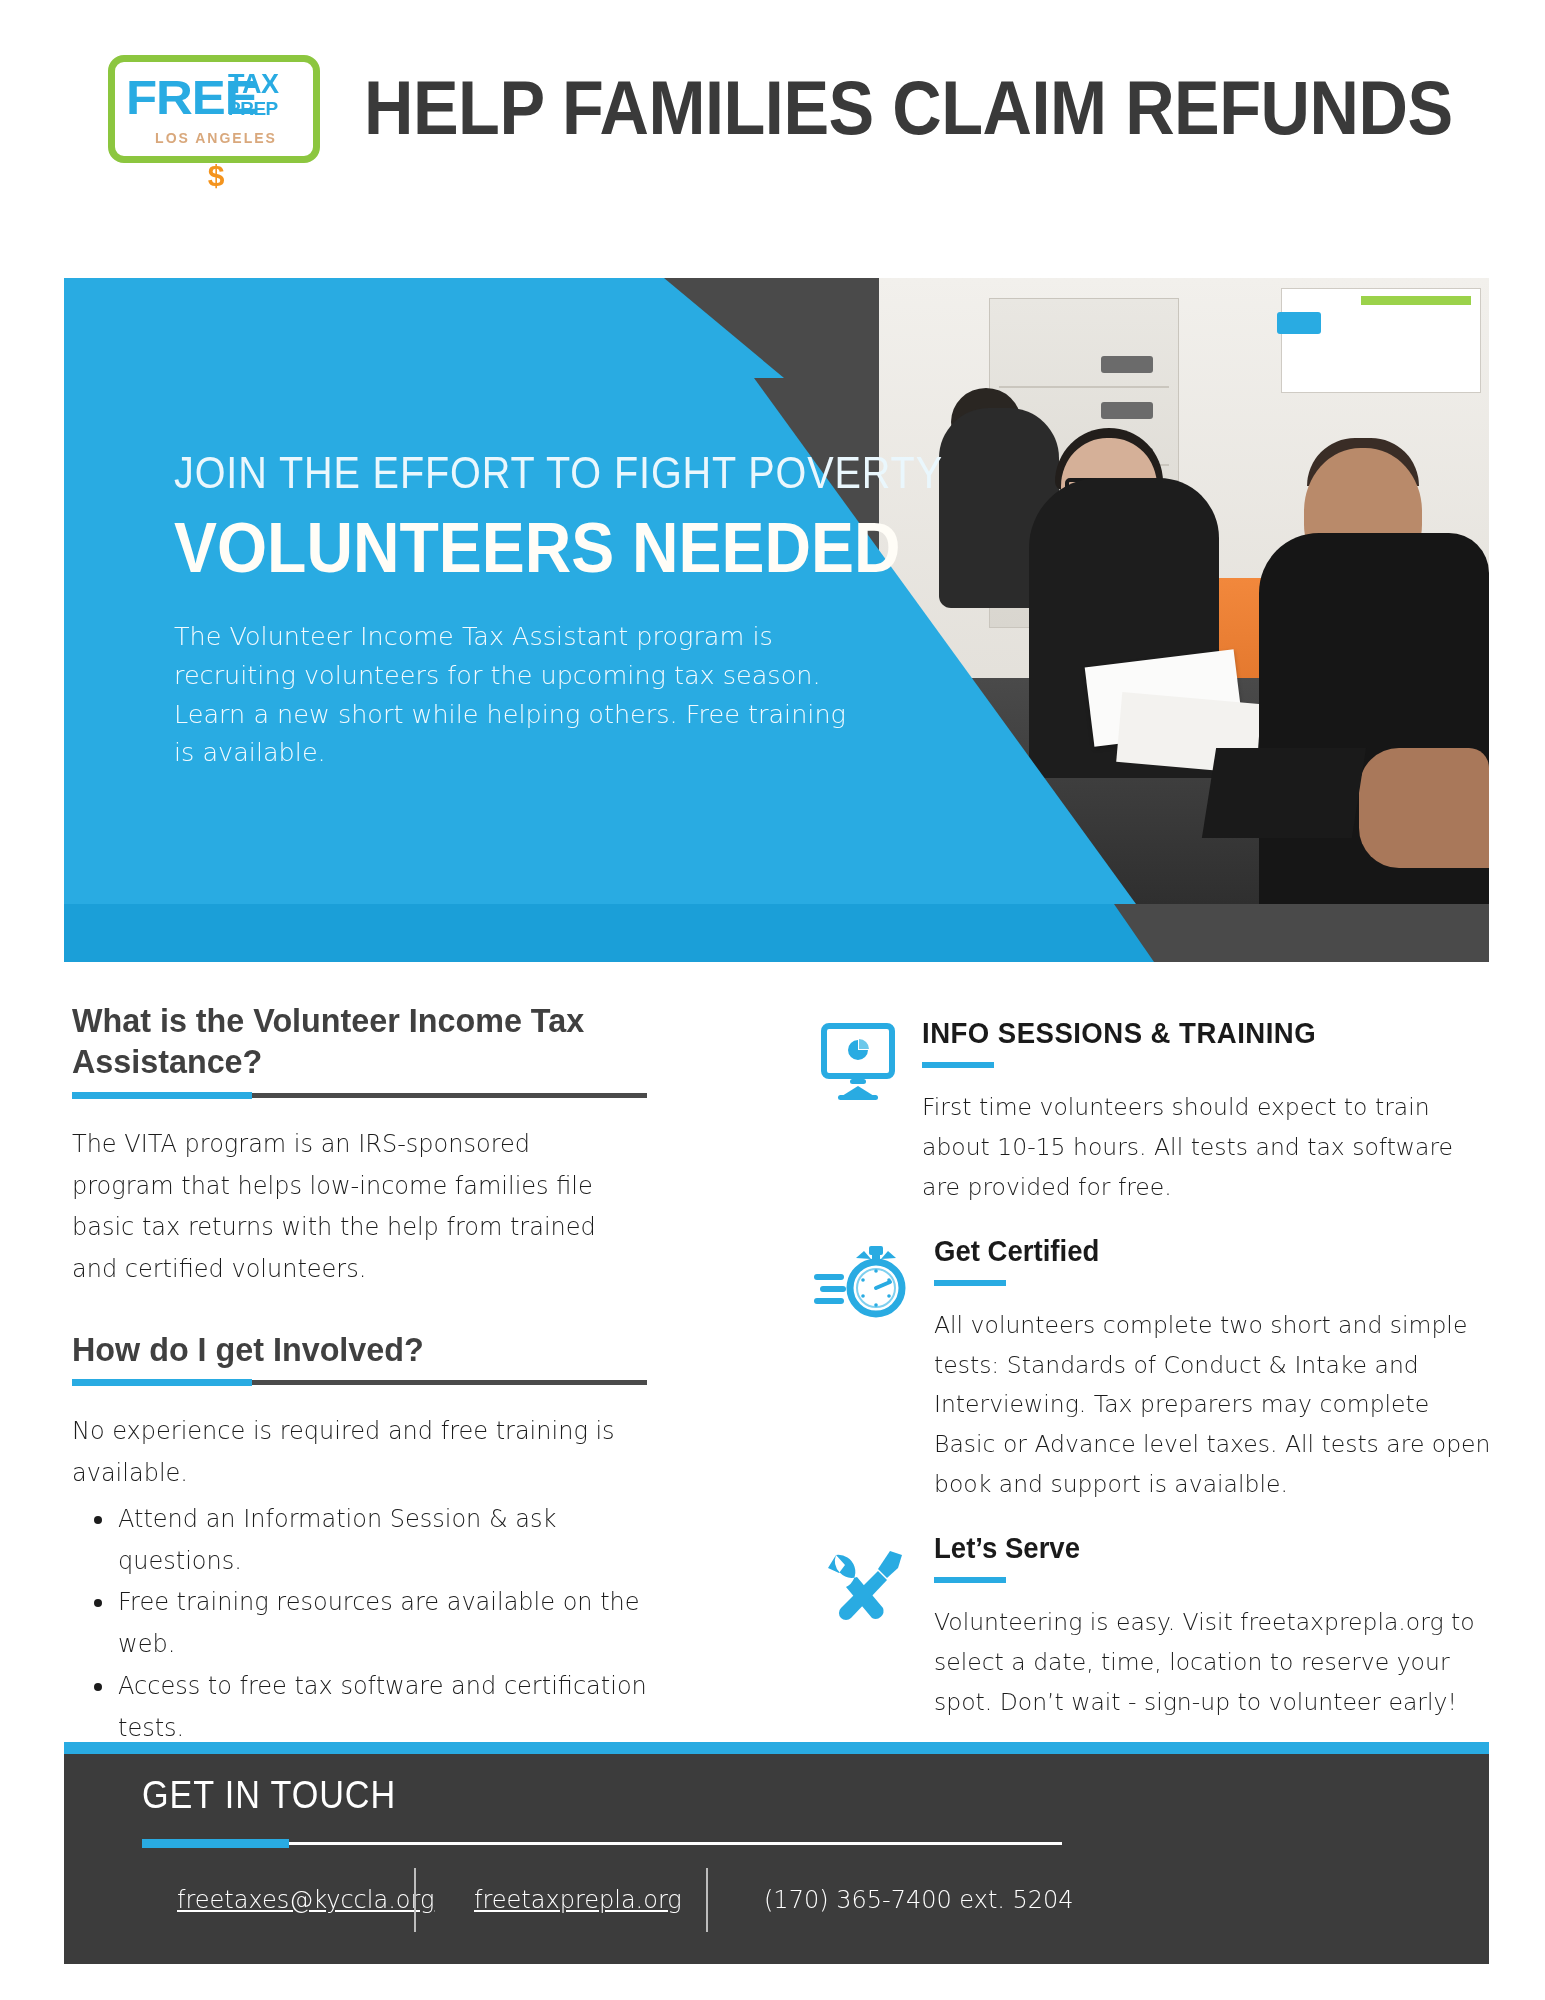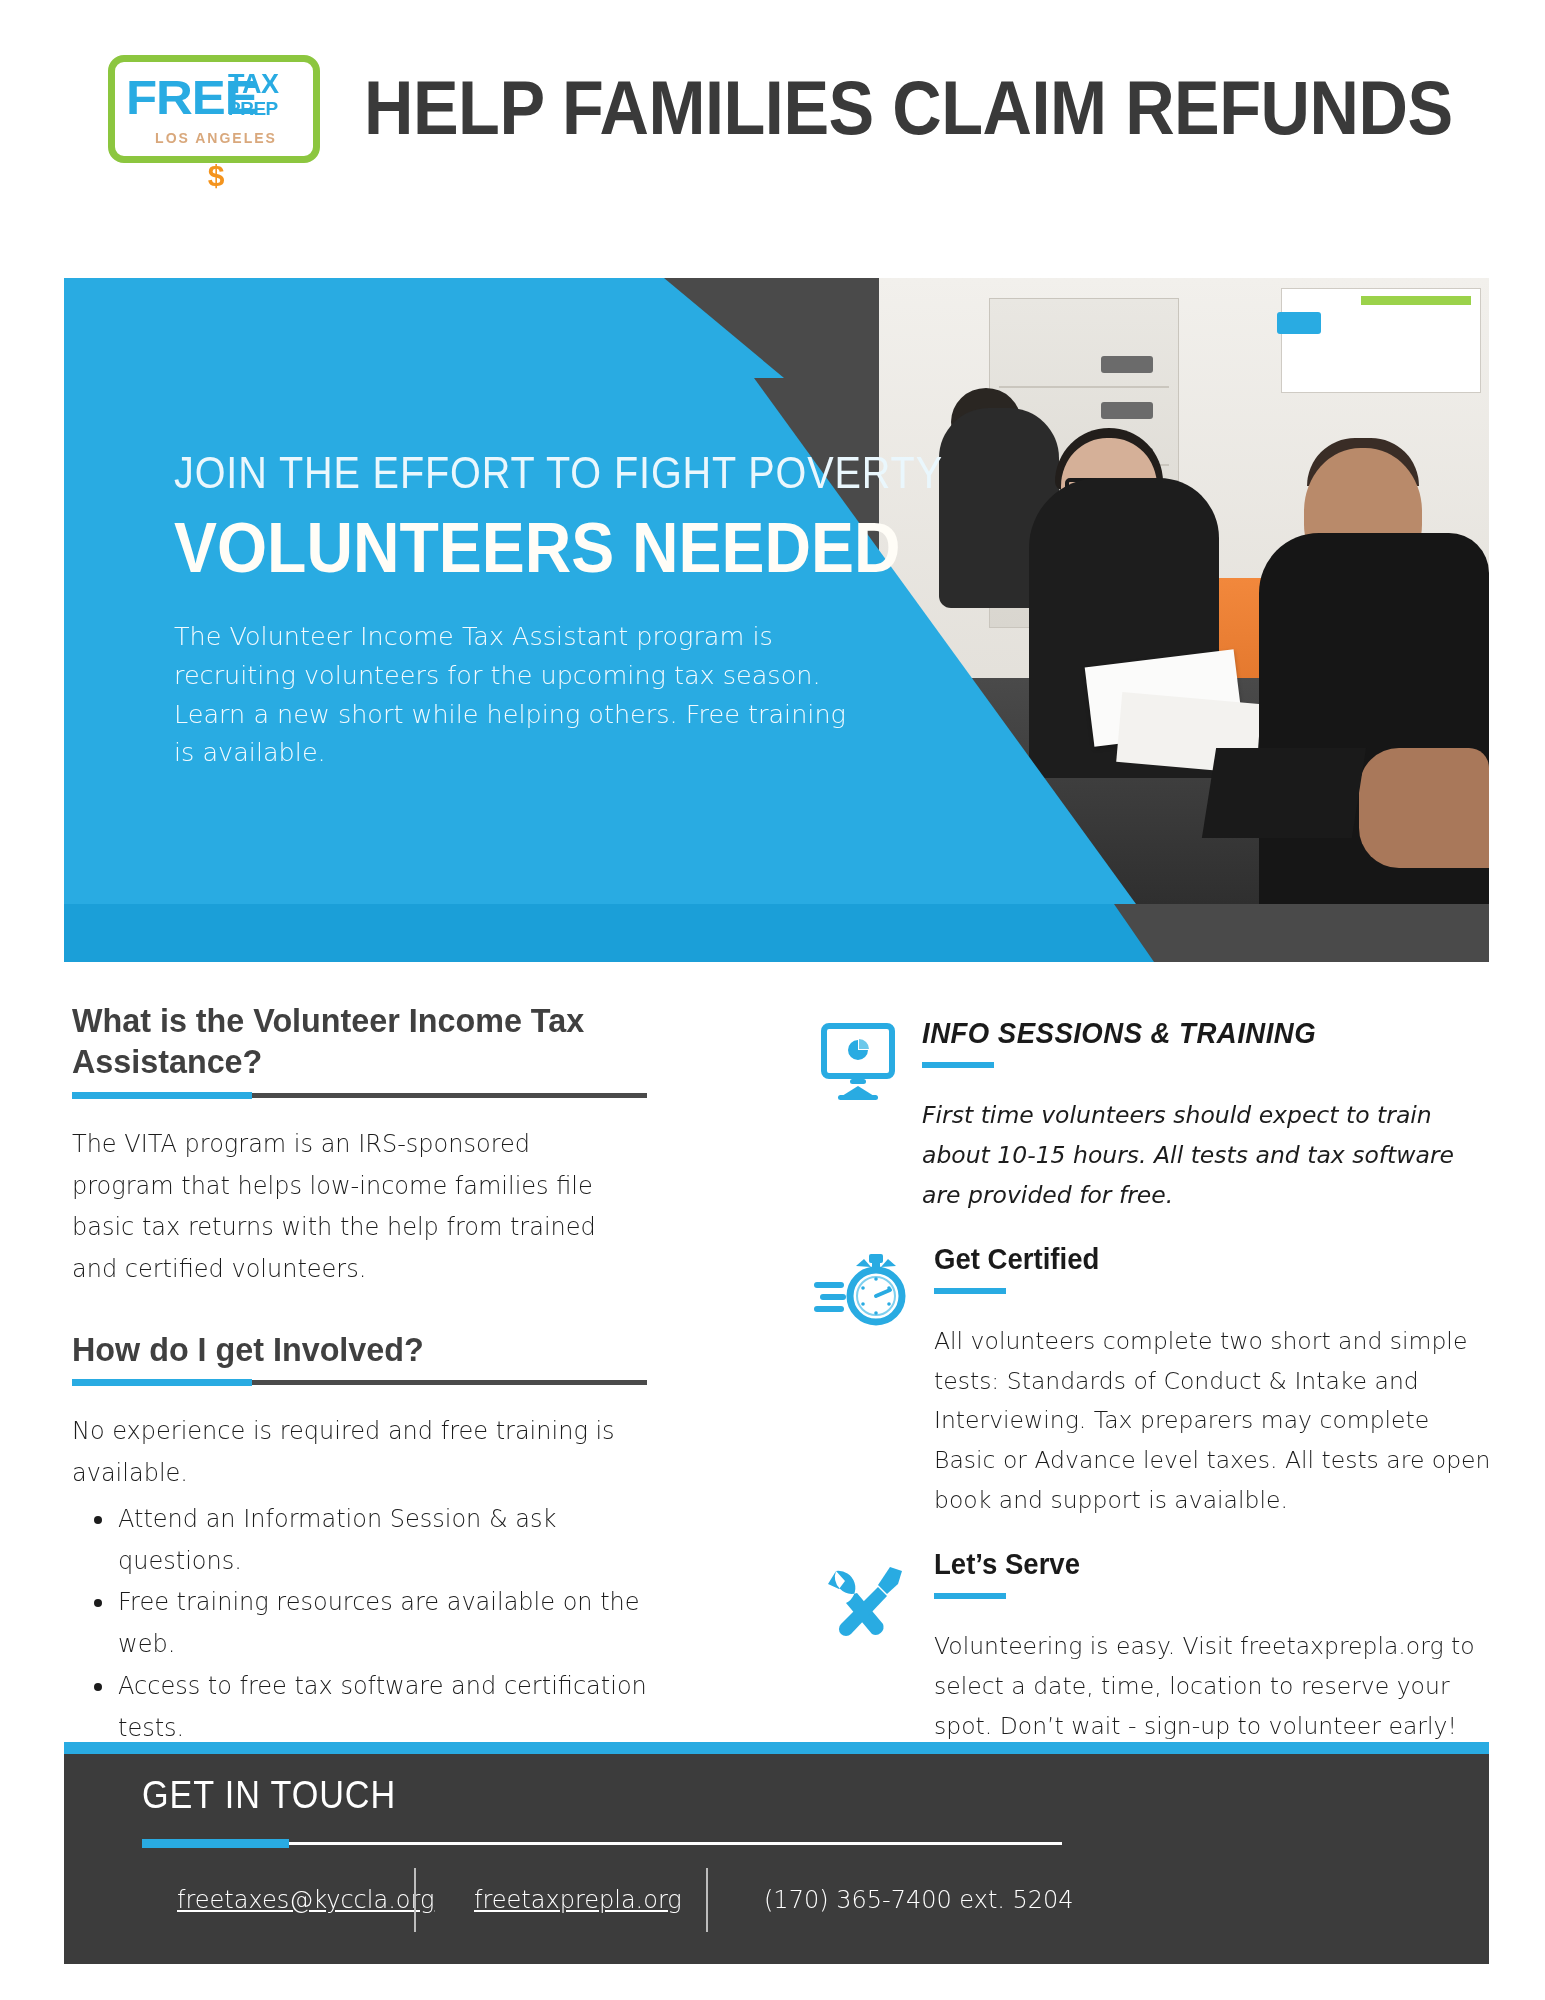--- a/index.html
+++ b/index.html
@@ -352,30 +352,30 @@
     transform: scaleX(0.95);
     transform-origin: left center;
     line-height: 1.1;
   }
   .info-underline {
     width: 72px; height: 6px;
     background: #29abe2;
     margin-top: 12px;
   }
   .info-text {
-    margin-top: 28px;
+    margin-top: 20px;
     font-family: "DejaVu Sans", sans-serif;
     font-size: 23.5px;
     line-height: 1.70;
     color: #1c1c1c;
     font-weight: 300;
     width: 560px;
   }
   .ib-1 .info-title { letter-spacing: 0.5px; }
-  .ib-1 .info-body { padding-left: 110px; font-style: italic; }
+  .ib-1 .info-body { padding-left: 110px; }
   .ib-2 .info-body { padding-left: 122px; }
   .ib-3 .info-body { padding-left: 122px; }
   .ib-2 { margin-top: 18px; }
   .ib-3 { margin-top: 18px; }
 
   
   .footer {
     position: absolute;
     left: 64px; top: 1742px;
     width: 1425px;

